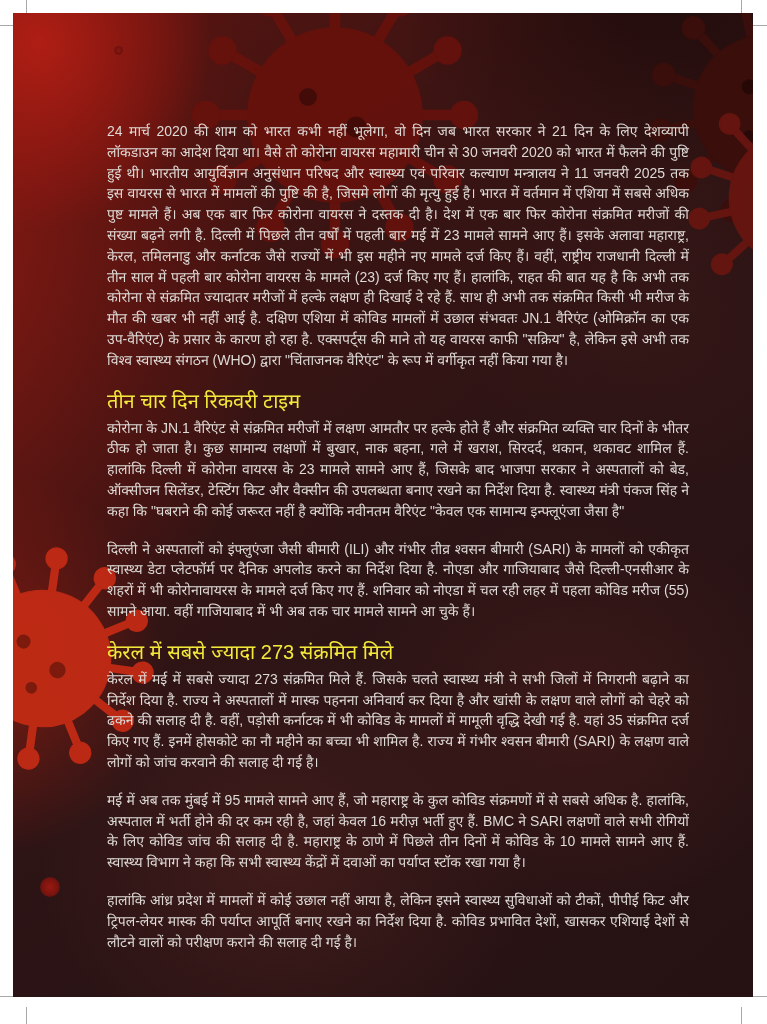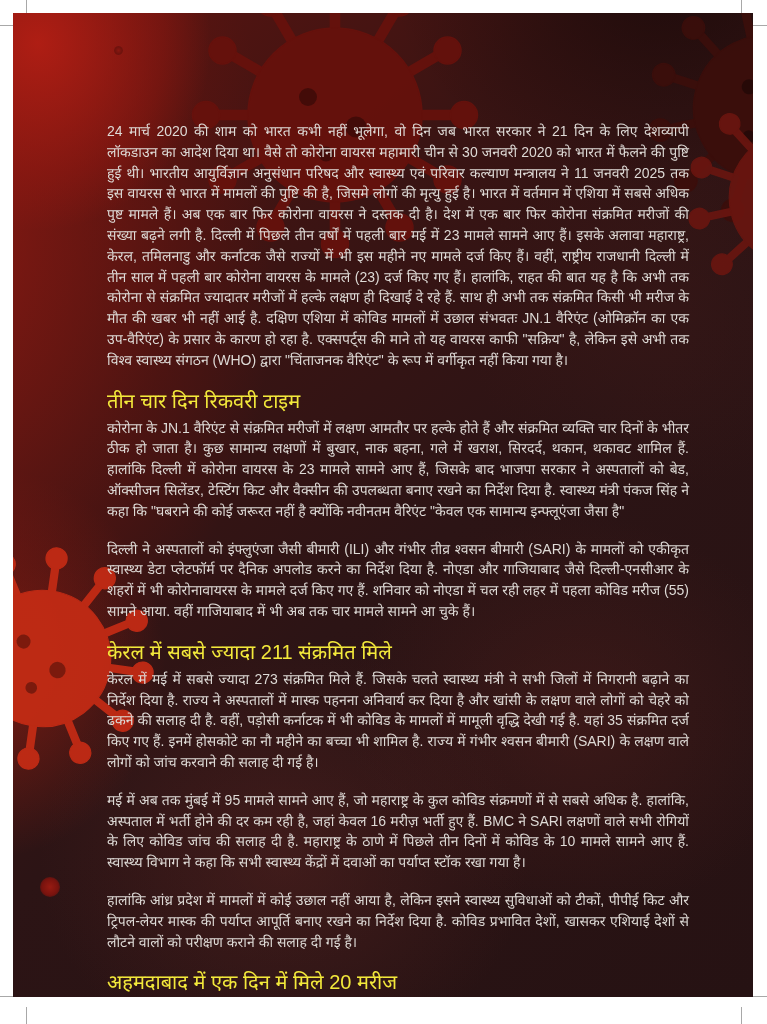--- a/index.html
+++ b/index.html
@@ -136,26 +136,22 @@
 
       <p>24 मार्च 2020 की शाम को भारत कभी नहीं भूलेगा, वो दिन जब भारत सरकार ने 21 दिन के लिए देशव्यापी लॉकडाउन का आदेश दिया था। वैसे तो कोरोना वायरस महामारी चीन से 30 जनवरी 2020 को भारत में फैलने की पुष्टि हुई थी। भारतीय आयुर्विज्ञान अनुसंधान परिषद और स्वास्थ्य एवं परिवार कल्याण मन्त्रालय ने 11 जनवरी 2025 तक इस वायरस से भारत में मामलों की पुष्टि की है, जिसमे लोगों की मृत्यु हुई है। भारत में वर्तमान में एशिया में सबसे अधिक पुष्ट मामले हैं। अब एक बार फिर कोरोना वायरस ने दस्तक दी है। देश में एक बार फिर कोरोना संक्रमित मरीजों की संख्या बढ़ने लगी है. दिल्ली में पिछले तीन वर्षों में पहली बार मई में 23 मामले सामने आए हैं। इसके अलावा महाराष्ट्र, केरल, तमिलनाडु और कर्नाटक जैसे राज्यों में भी इस महीने नए मामले दर्ज किए हैं। वहीं, राष्ट्रीय राजधानी दिल्ली में तीन साल में पहली बार कोरोना वायरस के मामले (23) दर्ज किए गए हैं। हालांकि, राहत की बात यह है कि अभी तक कोरोना से संक्रमित ज्यादातर मरीजों में हल्के लक्षण ही दिखाई दे रहे हैं. साथ ही अभी तक संक्रमित किसी भी मरीज के मौत की खबर भी नहीं आई है. दक्षिण एशिया में कोविड मामलों में उछाल संभवतः JN.1 वैरिएंट (ओमिक्रॉन का एक उप-वैरिएंट) के प्रसार के कारण हो रहा है. एक्सपर्ट्स की माने तो यह वायरस काफी "सक्रिय" है, लेकिन इसे अभी तक विश्व स्वास्थ्य संगठन (WHO) द्वारा "चिंताजनक वैरिएंट" के रूप में वर्गीकृत नहीं किया गया है।</p>
 
       <section>
         <h2>तीन चार दिन रिकवरी टाइम</h2>
         <p>कोरोना के JN.1 वैरिएंट से संक्रमित मरीजों में लक्षण आमतौर पर हल्के होते हैं और संक्रमित व्यक्ति चार दिनों के भीतर ठीक हो जाता है। कुछ सामान्य लक्षणों में बुखार, नाक बहना, गले में खराश, सिरदर्द, थकान, थकावट शामिल हैं. हालांकि दिल्ली में कोरोना वायरस के 23 मामले सामने आए हैं, जिसके बाद भाजपा सरकार ने अस्पतालों को बेड, ऑक्सीजन सिलेंडर, टेस्टिंग किट और वैक्सीन की उपलब्धता बनाए रखने का निर्देश दिया है. स्वास्थ्य मंत्री पंकज सिंह ने कहा कि "घबराने की कोई जरूरत नहीं है क्योंकि नवीनतम वैरिएंट "केवल एक सामान्य इन्फ्लूएंजा जैसा है"</p>
         <p>दिल्ली ने अस्पतालों को इंफ्लुएंजा जैसी बीमारी (ILI) और गंभीर तीव्र श्वसन बीमारी (SARI) के मामलों को एकीकृत स्वास्थ्य डेटा प्लेटफॉर्म पर दैनिक अपलोड करने का निर्देश दिया है. नोएडा और गाजियाबाद जैसे दिल्ली-एनसीआर के शहरों में भी कोरोनावायरस के मामले दर्ज किए गए हैं. शनिवार को नोएडा में चल रही लहर में पहला कोविड मरीज (55) सामने आया. वहीं गाजियाबाद में भी अब तक चार मामले सामने आ चुके हैं।</p>
       </section>
 
       <section>
-        <h2>केरल में सबसे ज्यादा 211 संक्रमित मिले</h2>
+        <h2>केरल में सबसे ज्यादा 273 संक्रमित मिले</h2>
         <p>केरल में मई में सबसे ज्यादा 273 संक्रमित मिले हैं. जिसके चलते स्वास्थ्य मंत्री ने सभी जिलों में निगरानी बढ़ाने का निर्देश दिया है. राज्य ने अस्पतालों में मास्क पहनना अनिवार्य कर दिया है और खांसी के लक्षण वाले लोगों को चेहरे को ढकने की सलाह दी है. वहीं, पड़ोसी कर्नाटक में भी कोविड के मामलों में मामूली वृद्धि देखी गई है. यहां 35 संक्रमित दर्ज किए गए हैं. इनमें होसकोटे का नौ महीने का बच्चा भी शामिल है. राज्य में गंभीर श्वसन बीमारी (SARI) के लक्षण वाले लोगों को जांच करवाने की सलाह दी गई है।</p>
         <p>मई में अब तक मुंबई में 95 मामले सामने आए हैं, जो महाराष्ट्र के कुल कोविड संक्रमणों में से सबसे अधिक है. हालांकि, अस्पताल में भर्ती होने की दर कम रही है, जहां केवल 16 मरीज़ भर्ती हुए हैं. BMC ने SARI लक्षणों वाले सभी रोगियों के लिए कोविड जांच की सलाह दी है. महाराष्ट्र के ठाणे में पिछले तीन दिनों में कोविड के 10 मामले सामने आए हैं. स्वास्थ्य विभाग ने कहा कि सभी स्वास्थ्य केंद्रों में दवाओं का पर्याप्त स्टॉक रखा गया है।</p>
         <p>हालांकि आंध्र प्रदेश में मामलों में कोई उछाल नहीं आया है, लेकिन इसने स्वास्थ्य सुविधाओं को टीकों, पीपीई किट और ट्रिपल-लेयर मास्क की पर्याप्त आपूर्ति बनाए रखने का निर्देश दिया है. कोविड प्रभावित देशों, खासकर एशियाई देशों से लौटने वालों को परीक्षण कराने की सलाह दी गई है।</p>
       </section>
 
-      <section>
-        <h2>अहमदाबाद में एक दिन में मिले 20 मरीज</h2>
-
-      </section>
 
     </div>
   </div>
 </div>
 
 </body></html>

